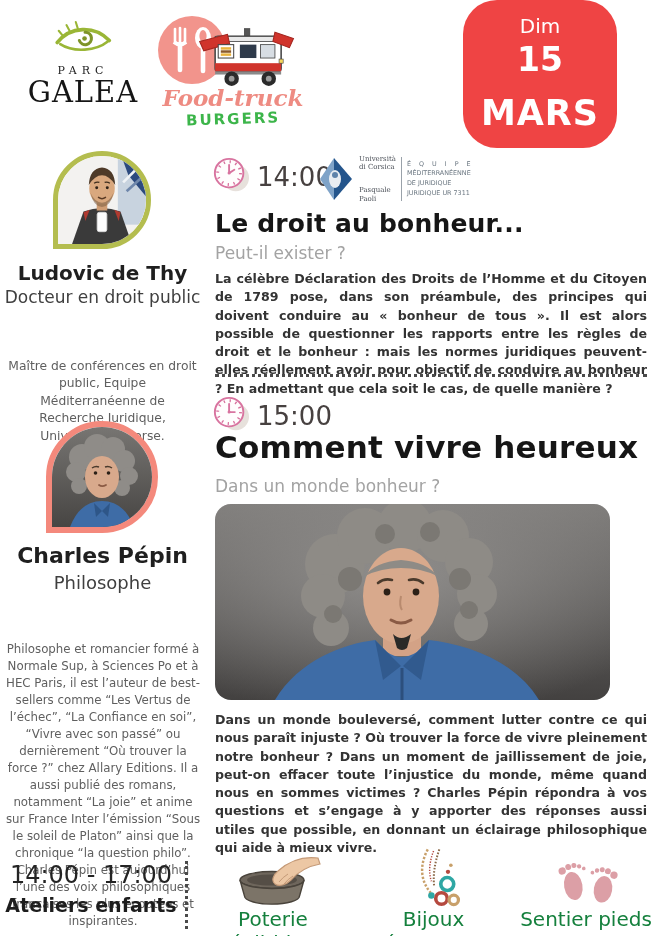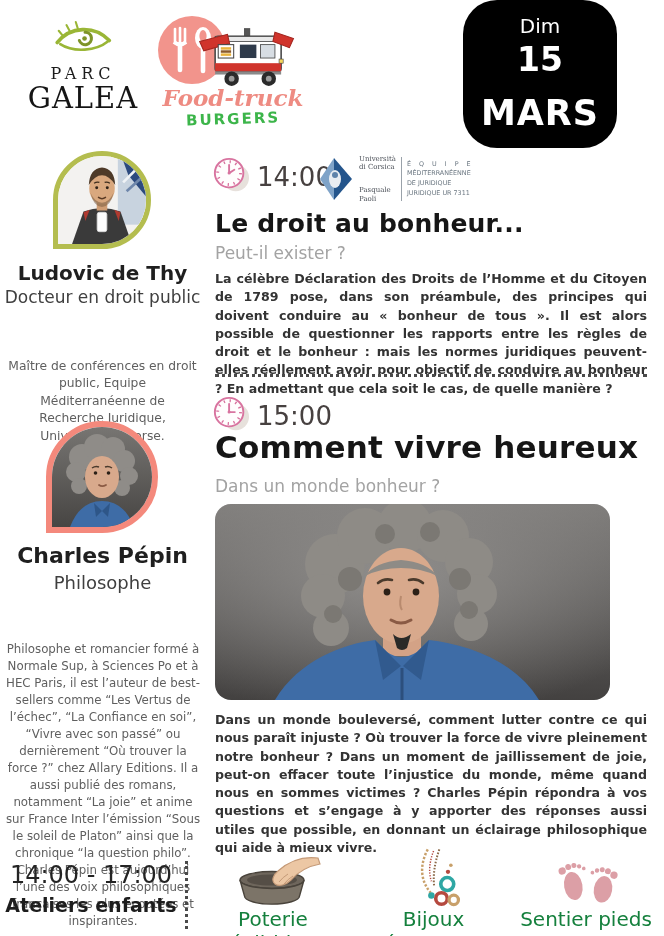--- a/index.html
+++ b/index.html
@@ -6,30 +6,30 @@
   html,body { background: #e9e9e9; }
   .page {
     position: relative; width: 664px; height: 936px;
     background: #ffffff; overflow: hidden; margin: 0 auto;
     font-family: "DejaVu Sans", sans-serif; color: #222;
   }
   .abs { position: absolute; }
 
   
   .parc-logo { left: 16px; top: 20px; width: 134px; text-align: center; }
-  .parc-top { font-family: "DejaVu Serif", serif; font-size: 16px; letter-spacing: 5px; color: #1c1c1c; margin-top: 2px; }
+  .parc-top { font-family: "DejaVu Serif", serif; font-size: 11px; letter-spacing: 5px; color: #1c1c1c; margin-top: 2px; }
   .parc-bottom { font-family: "DejaVu Serif", serif; font-size: 29px; letter-spacing: 1px; color: #151515; line-height: 1.05; }
   .ft-circle { left: 158px; top: 16px; width: 68px; height: 68px; border-radius: 50%; background: #f2948c; }
   .ft-truck { left: 192px; top: 24px; }
   .ft-script { left: 158px; top: 84px; width: 150px; text-align: center;
     font-family: "DejaVu Serif", serif; font-style: italic; font-weight: bold;
     font-size: 23px; color: #ee8b82; }
   .ft-burgers { left: 186px; top: 110px; width: 90px; text-align: center;
     font-weight: bold; font-size: 15px; letter-spacing: 2px; color: #3cb54a; transform: rotate(-2deg); }
-  .date-badge { left: 463px; top: 0; width: 154px; height: 148px; background: #000000;
+  .date-badge { left: 463px; top: 0; width: 154px; height: 148px; background: #ef4444;
     border-radius: 34px; color: #fff; text-align: center; }
   .date-day { font-size: 20px; margin-top: 14px; font-weight: 500; }
   .date-num { font-size: 33px; font-weight: bold; margin-top: 2px; }
   .date-month { font-size: 35px; font-weight: bold; letter-spacing: 1px; margin-top: 14px; }
 
   
   .avatar { overflow: hidden; background: #fff; }
   .avatar svg { display: block; }
   .avatar-1 { left: 53px; top: 151px; width: 98px; height: 98px;
     border: 5px solid #b4bd4f; border-radius: 50% 50% 50% 0; }

